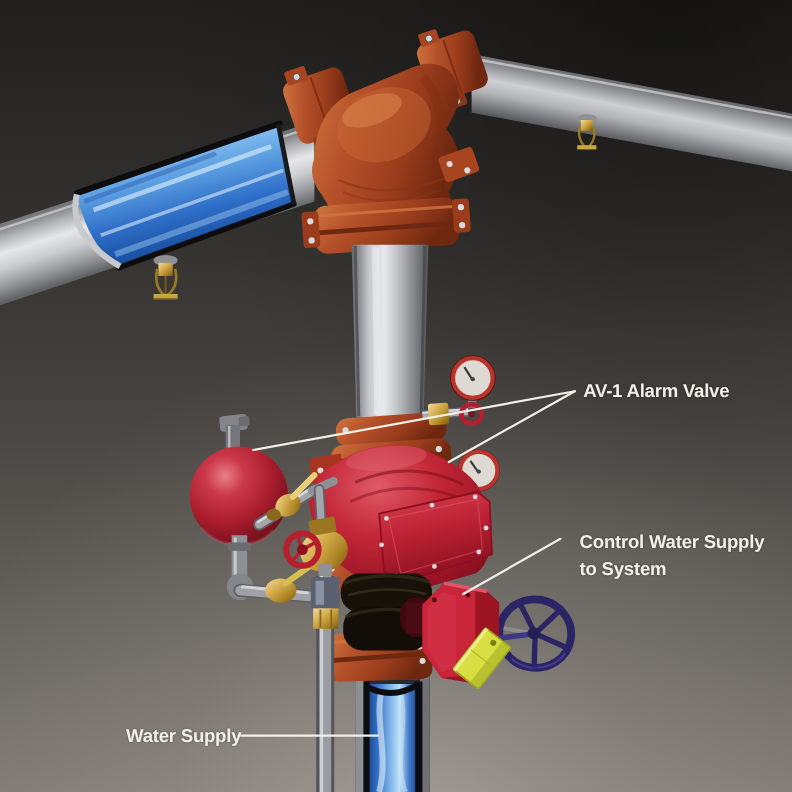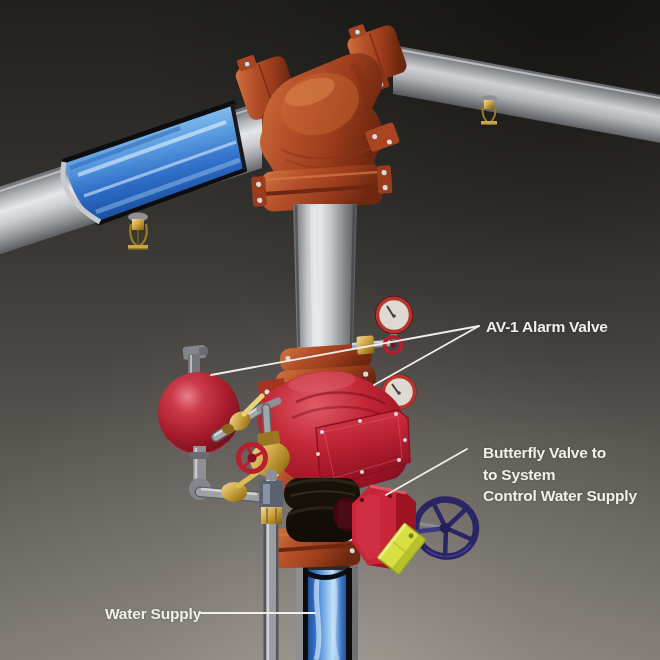--- a/index.html
+++ b/index.html
@@ -383,18 +383,17 @@
   <g stroke="#f2efe9" stroke-width="1.8" stroke-linecap="round">
     <line x1="479" y1="326" x2="211" y2="375"></line>
     <line x1="479" y1="326" x2="374" y2="385"></line>
     <line x1="467" y1="449" x2="386" y2="495"></line>
     <line x1="199" y1="613" x2="315" y2="613"></line>
   </g>
 </svg>
 
 <div class="callout" id="label-av1">AV-1 Alarm Valve</div>
 <div class="callout" id="label-butterfly">
-  <div>Butterfly Valve to</div>
+  <div>Control Water Supply</div>
   <div>to System</div>
-  <div>Control Water Supply</div>
 </div>
 <div class="callout" id="label-water">Water Supply</div>
 </div>
 
 </body></html>

